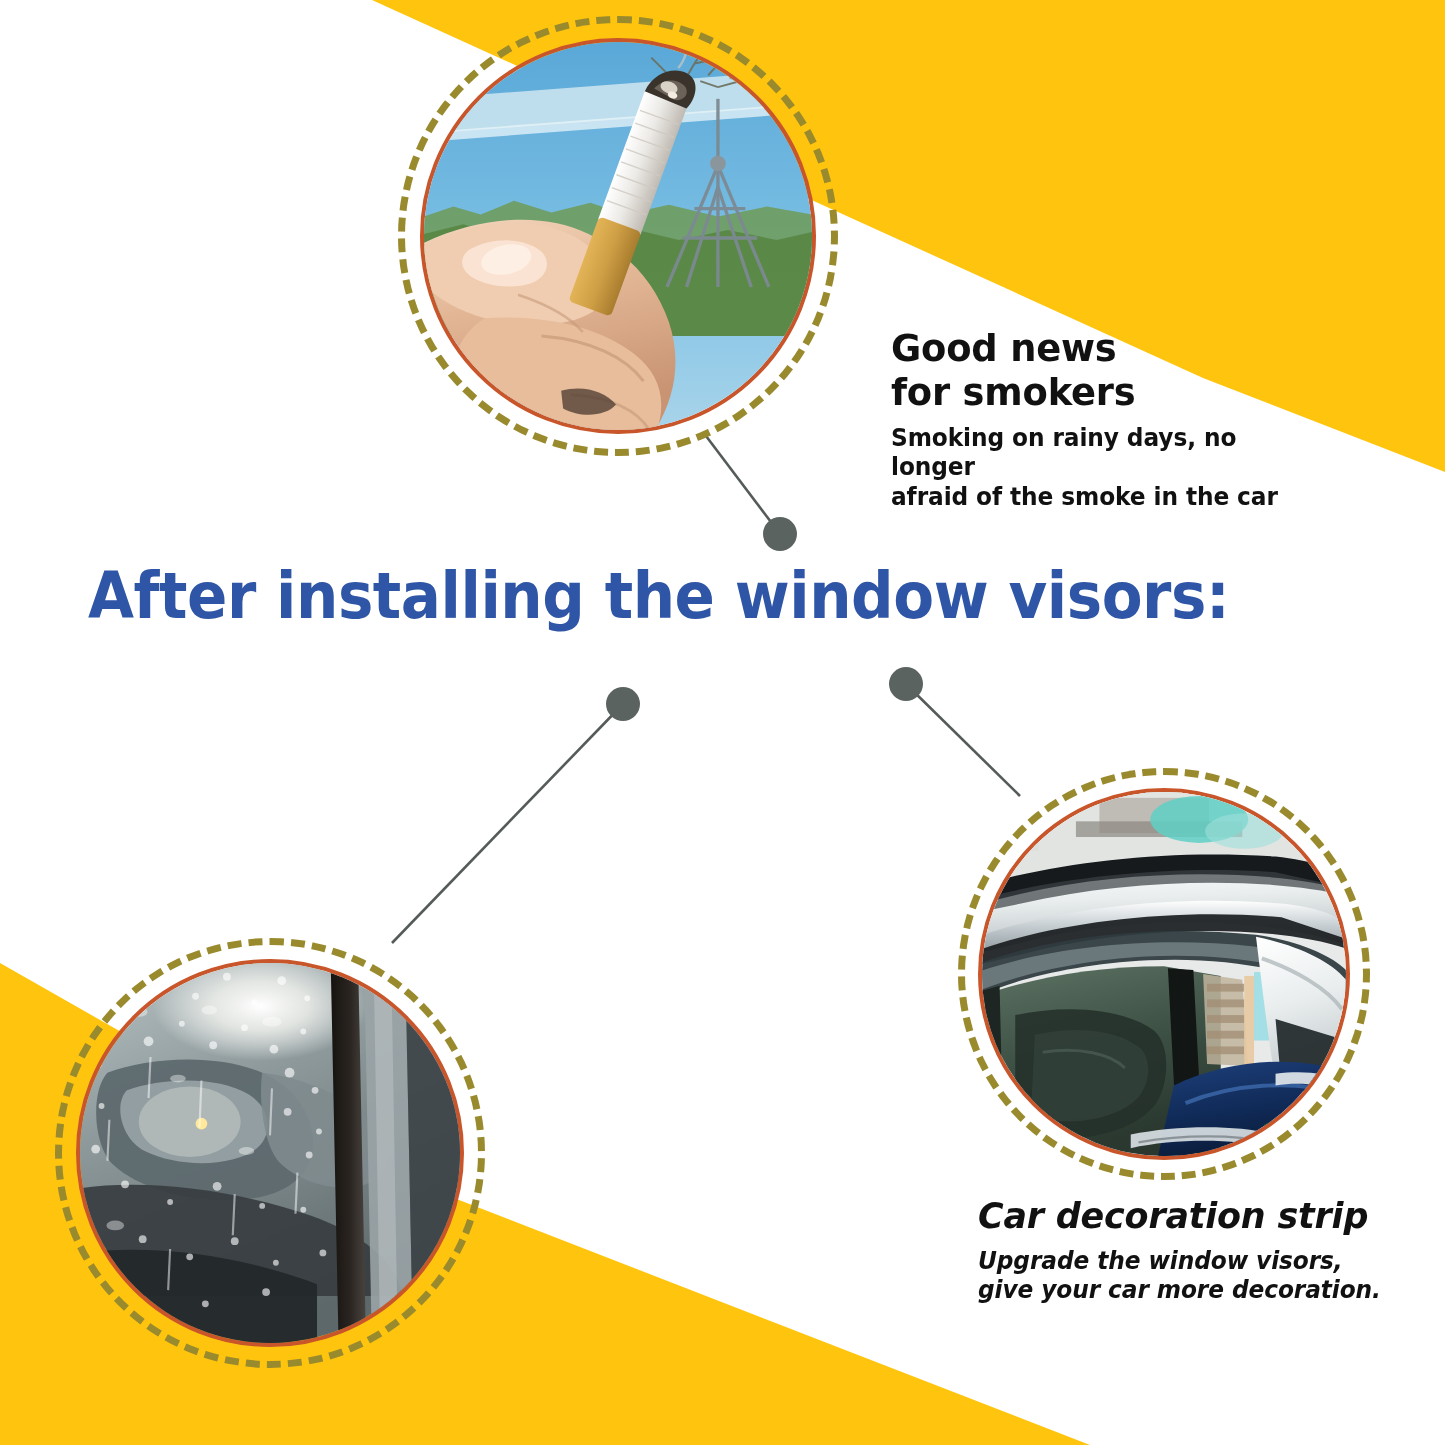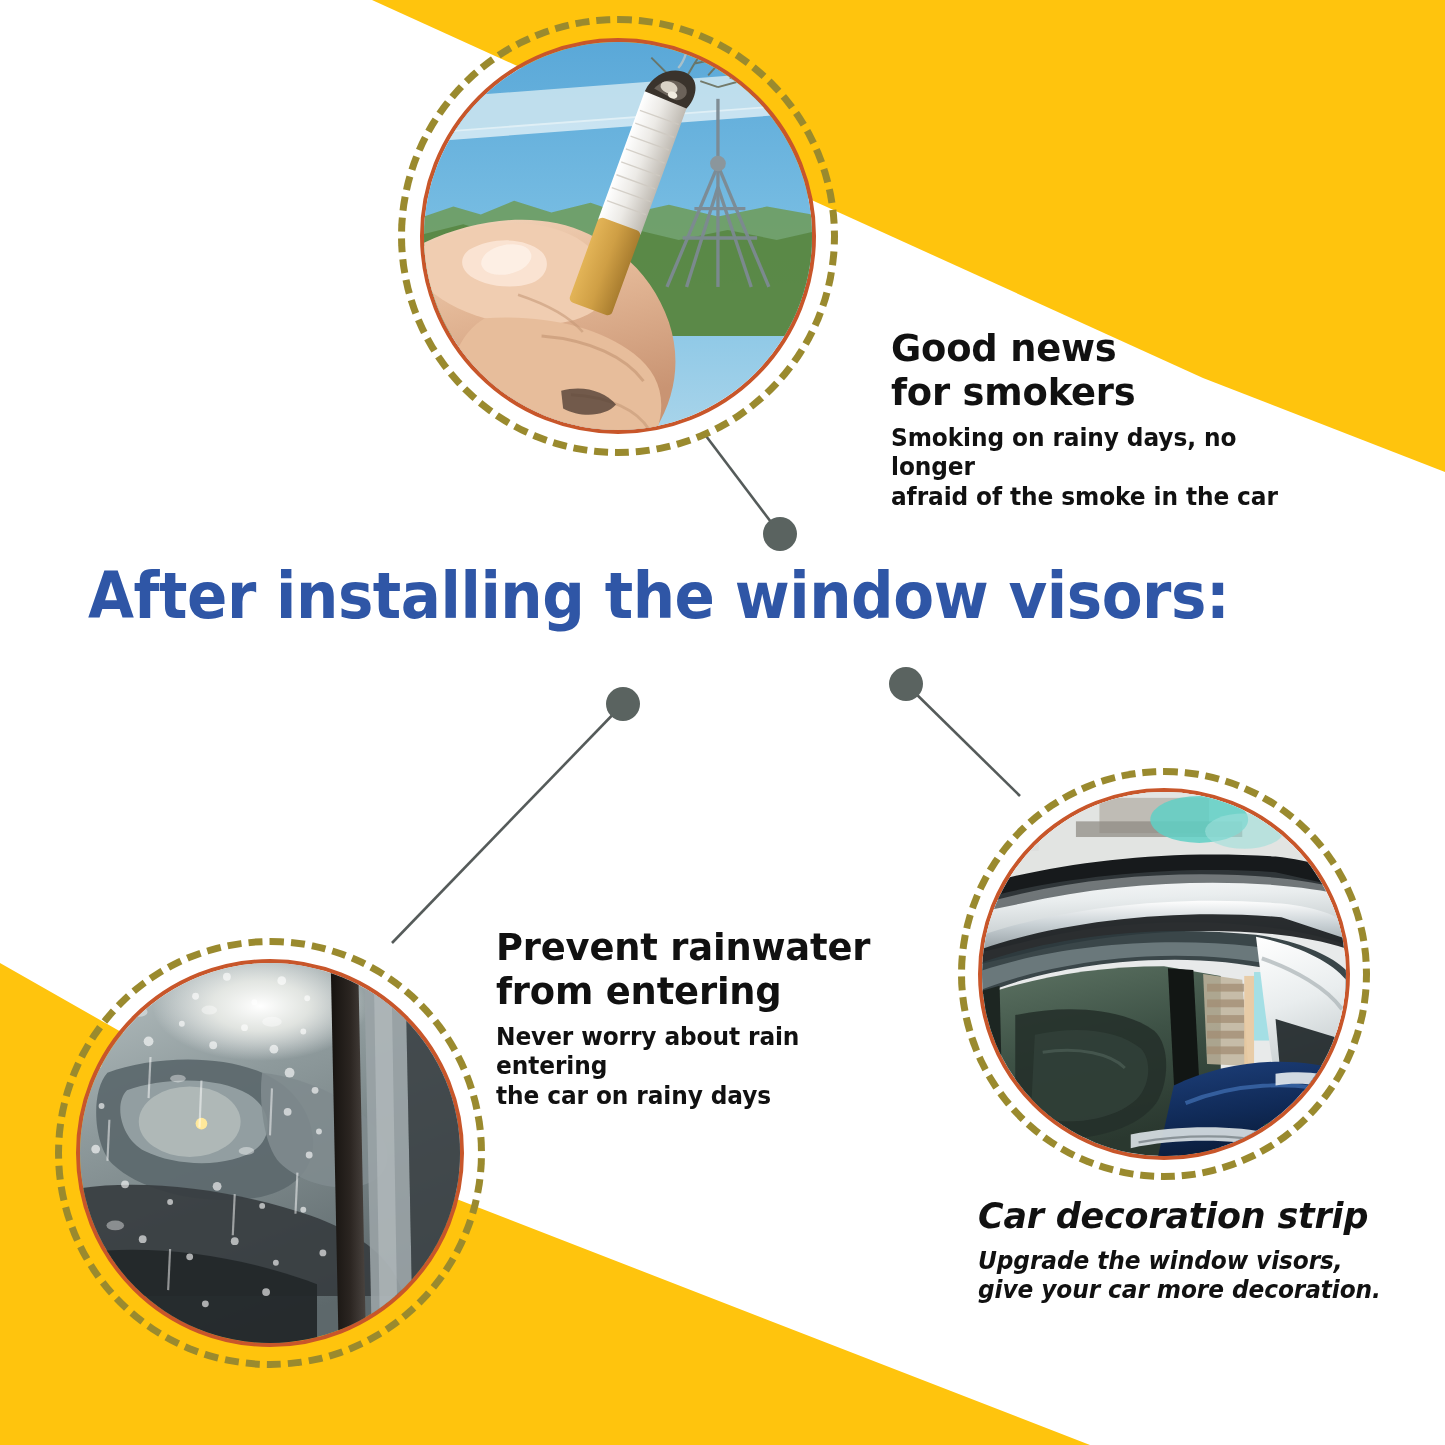--- a/index.html
+++ b/index.html
@@ -367,26 +367,20 @@
 
   <div class="headline">After installing the window visors:</div>
 
   <div class="blk" id="blk-smokers">
     <div class="ttl">Good news
 for smokers</div>
     <div class="sub">Smoking on rainy days, no longer
 afraid of the smoke in the car</div>
   </div>
 
-  <div class="blk" id="blk-rain">
-    <div class="ttl">Prevent rainwater
-from entering</div>
-    <div class="sub">Never worry about rain entering
-the car on rainy days</div>
-  </div>
 
   <div class="blk" id="blk-deco">
     <div class="ttl">Car decoration strip</div>
     <div class="sub">Upgrade the window visors,
 give your car more decoration.</div>
   </div>
 
 </div>
 
 </body></html>

